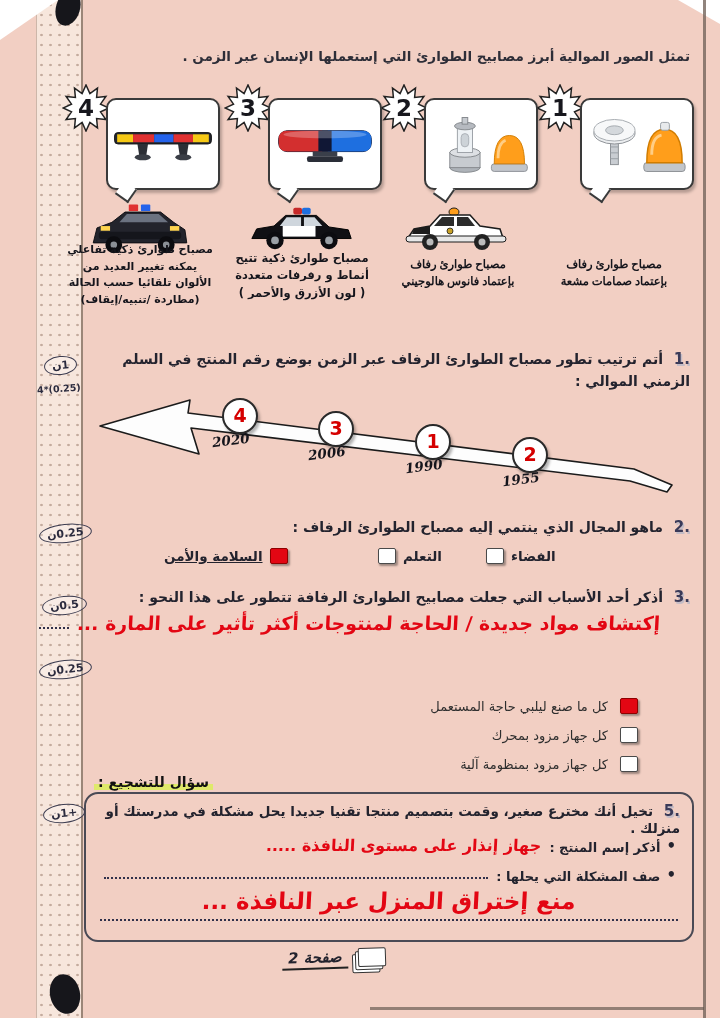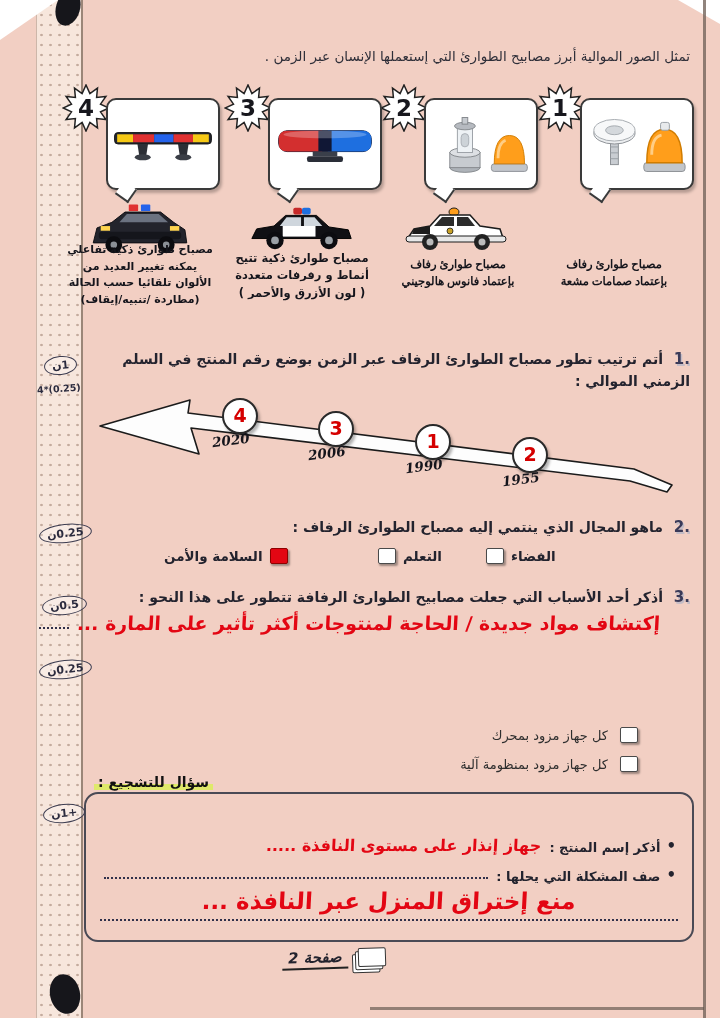--- a/index.html
+++ b/index.html
@@ -21,21 +21,21 @@
     position:absolute;left:36px;top:0;width:44px;height:100%;
     background-color:#f7e6dc;
     background-image:radial-gradient(#c4ab9e 1px, transparent 1.4px);
     background-size:9px 10px;
     border-right:2px solid #9b8678;border-left:1px solid #cdb6a9;
   }
   .blob{position:absolute;background:#16161b;border-radius:50%;}
   .blob-top{left:56px;top:-10px;width:24px;height:36px;transform:rotate(16deg);}
   .blob-bottom{left:50px;top:974px;width:30px;height:40px;transform:rotate(-12deg);}
   
-  .header-line{position:absolute;top:48px;right:30px;font-size:13.5px;font-weight:normal;color:#2e2e38;}
+  .header-line{position:absolute;top:48px;right:30px;font-size:13.5px;font-weight:bold;color:#2e2e38;}
   
   .panel{position:absolute;top:84px;width:156px;height:248px;}
   .panel-1{left:536px;} .panel-2{left:380px;} .panel-3{left:224px;} .panel-4{left:62px;}
   .badge{position:absolute;top:0;left:0;width:48px;height:48px;}
   .badge svg{position:absolute;inset:0;}
   .badge-num{position:absolute;inset:0;text-align:center;line-height:48px;font-size:23px;font-weight:800;color:#17171d;}
   .photo-box{
     position:absolute;top:14px;left:44px;width:110px;height:88px;background:#fff;
     border:2px solid #3a3a3a;border-radius:10px;box-shadow:2px 3px 3px rgba(0,0,0,.25);
     display:flex;align-items:center;justify-content:center;
@@ -281,45 +281,53 @@
     <span>ماهو المجال الذي ينتمي إليه مصباح الطوارئ الرفاف :</span>
   </div>
   <div class="opt2" style="left:486px;">
     <span>الفضاء</span>
     <span class="cb"></span>
   </div>
   <div class="opt2" style="left:378px;">
     <span>التعلم</span>
     <span class="cb"></span>
   </div>
-  <div class="opt2" style="left:164px;">
+  <div class="opt2" style="left:164px;text-decoration:underline;">
     <span class="cb checked"></span>
     <span>السلامة والأمن</span>
   </div>
 
   <div class="q" style="top:586px;">
     <span class="qnum">3.</span>
     <span>أذكر أحد الأسباب التي جعلت مصابيح الطوارئ الرفافة تتطور على هذا النحو :</span>
   </div>
   <div class="answer-row" style="top:612px;right:60px;left:88px;">
     <span class="red-answer">إكتشاف مواد جديدة / الحاجة لمنتوجات أكثر تأثير على المارة ...</span>
     <span class="leader"></span>
   </div>
 
+  <div class="opt4" style="top:698px;">
+    <span class="cb checked"></span>
+    <span>كل ما صنع ليلبي حاجة المستعمل</span>
+  </div>
   <div class="opt4" style="top:727px;text-align:center;">
     <span class="cb"></span>
     <span>كل جهاز مزود بمحرك</span>
   </div>
   <div class="opt4" style="top:756px;">
     <span class="cb"></span>
     <span>كل جهاز مزود بمنظومة آلية</span>
   </div>
 
   <div class="bonus-title">سؤال للتشجيع :</div>
   <div class="bonus-box">
+    <div class="bonus-line5">
+      <span class="qnum">5.</span>
+      <span>تخيل أنك مخترع صغير، وقمت بتصميم منتجا تقنيا جديدا يحل مشكلة في مدرستك أو منزلك .</span>
+    </div>
     <div class="bonus-row bonus-name">
       <span class="bullet">•</span>
       <span>أذكر إسم المنتج :</span>
       <span class="red-answer-sm">جهاز إنذار على مستوى النافذة .....</span>
     </div>
     <div class="bonus-row bonus-problem">
       <span class="bullet">•</span>
       <span>صف المشكلة التي يحلها :</span>
       <span class="leader"></span>
     </div>

